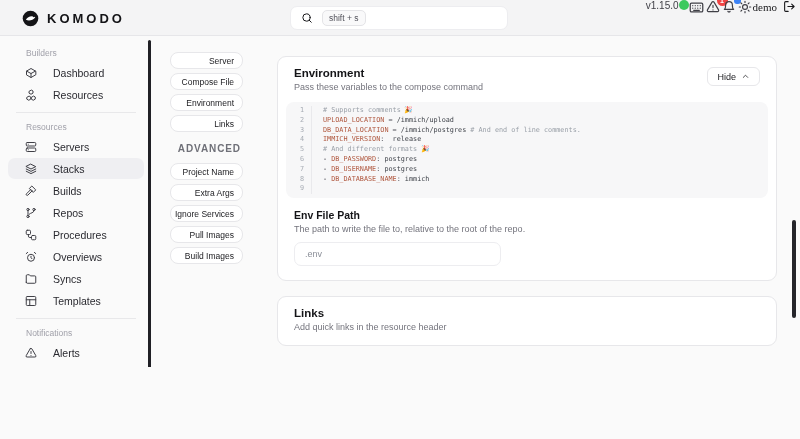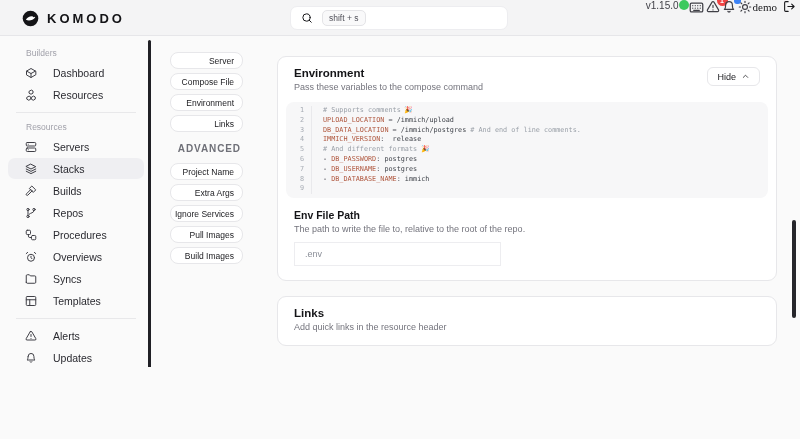--- a/index.html
+++ b/index.html
@@ -65,21 +65,21 @@
   .code-ln { flex:none; width:25px; text-align:right; padding-right:7px; color:#a7acb4; }
   .code-text { white-space:pre; border-left:1px solid #e9e9ec; padding-left:11px; }
   .tok-k { color:#b0583f; }
   .tok-c { color:#9aa0a8; }
   .tok-o { color:#52525b; }
   .tok-v { color:#3f434a; }
 
   .efp { padding:11px 8px 0; }
   .efp-title { font-size:10.5px; font-weight:700; color:#141417; }
   .efp-input { margin-top:8px; width:207px; height:24px; background:#fff; border:1px solid #ededf0;
-               border-radius:0; font-size:9px; color:#8b8f98; padding:0 10px; font-family:inherit; outline:none; }
+               border-radius:7px; font-size:9px; color:#8b8f98; padding:0 10px; font-family:inherit; outline:none; }
 
   .links-card { top:260px; height:50px; padding:10px 16px; }
   .divider { position:absolute; top:332px; left:0; width:500px; height:1px; background:#ececee; }
   .adv-heading { position:absolute; top:359px; left:1px; font-size:13px; font-weight:700; letter-spacing:0.3px; color:#141417; }
   .ghost { position:absolute; top:348px; left:428px; width:72px; height:38px; background:#f4f4f6; border-radius:8px; }
   .bottom-card { top:392px; height:40px; }
   .main-scrollbar { position:absolute; right:4px; top:184px; width:4px; height:98px; background:#26262b;
                     border-radius:2px; cursor:grab; }
 
   .ic { display:inline-flex; }
@@ -251,20 +251,21 @@
         <div class="sb-item">
           <span class="ic">
             <svg width="12" height="12" viewBox="0 0 24 24" fill="none" stroke="currentColor" stroke-width="2" stroke-linecap="round" stroke-linejoin="round">
               <rect x="2.5" y="3" width="19" height="18" rx="2"></rect>
               <path d="M2.5 9.5h19M9.5 9.5V21"></path>
             </svg>
           </span>
           <span>Templates</span>
         </div>
         <div class="sb-divider"></div>
+        <div class="sb-label">Notifications</div>
         <div class="sb-item">
           <span class="ic">
             <svg width="12" height="12" viewBox="0 0 24 24" fill="none" stroke="currentColor" stroke-width="2" stroke-linecap="round" stroke-linejoin="round">
               <path d="M10.3 3.6 2.5 17a2 2 0 0 0 1.7 3h15.6a2 2 0 0 0 1.7-3L13.7 3.6a2 2 0 0 0-3.4 0z"></path>
               <path d="M12 9v4M12 17h.01"></path>
             </svg>
           </span>
           <span>Alerts</span>
         </div>
         <div class="sb-item">

